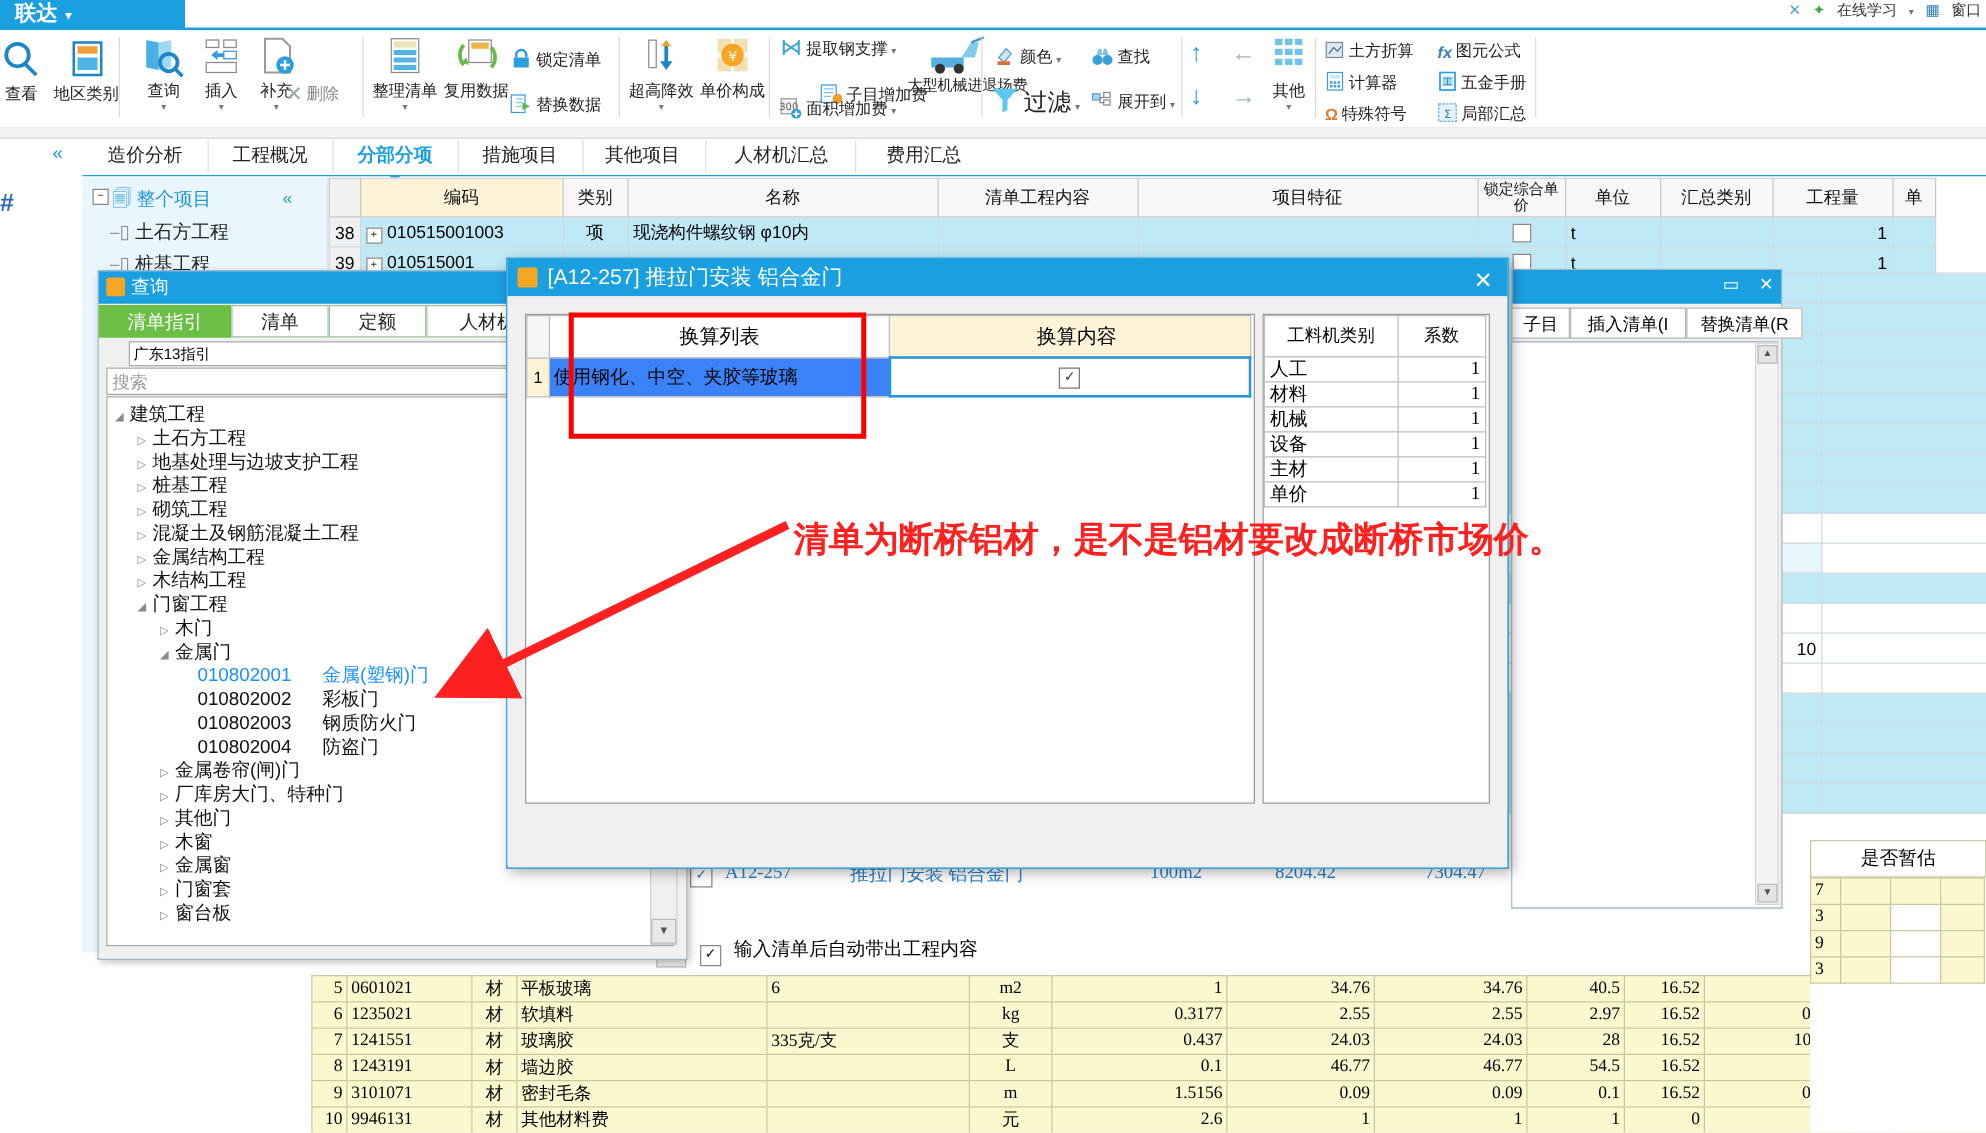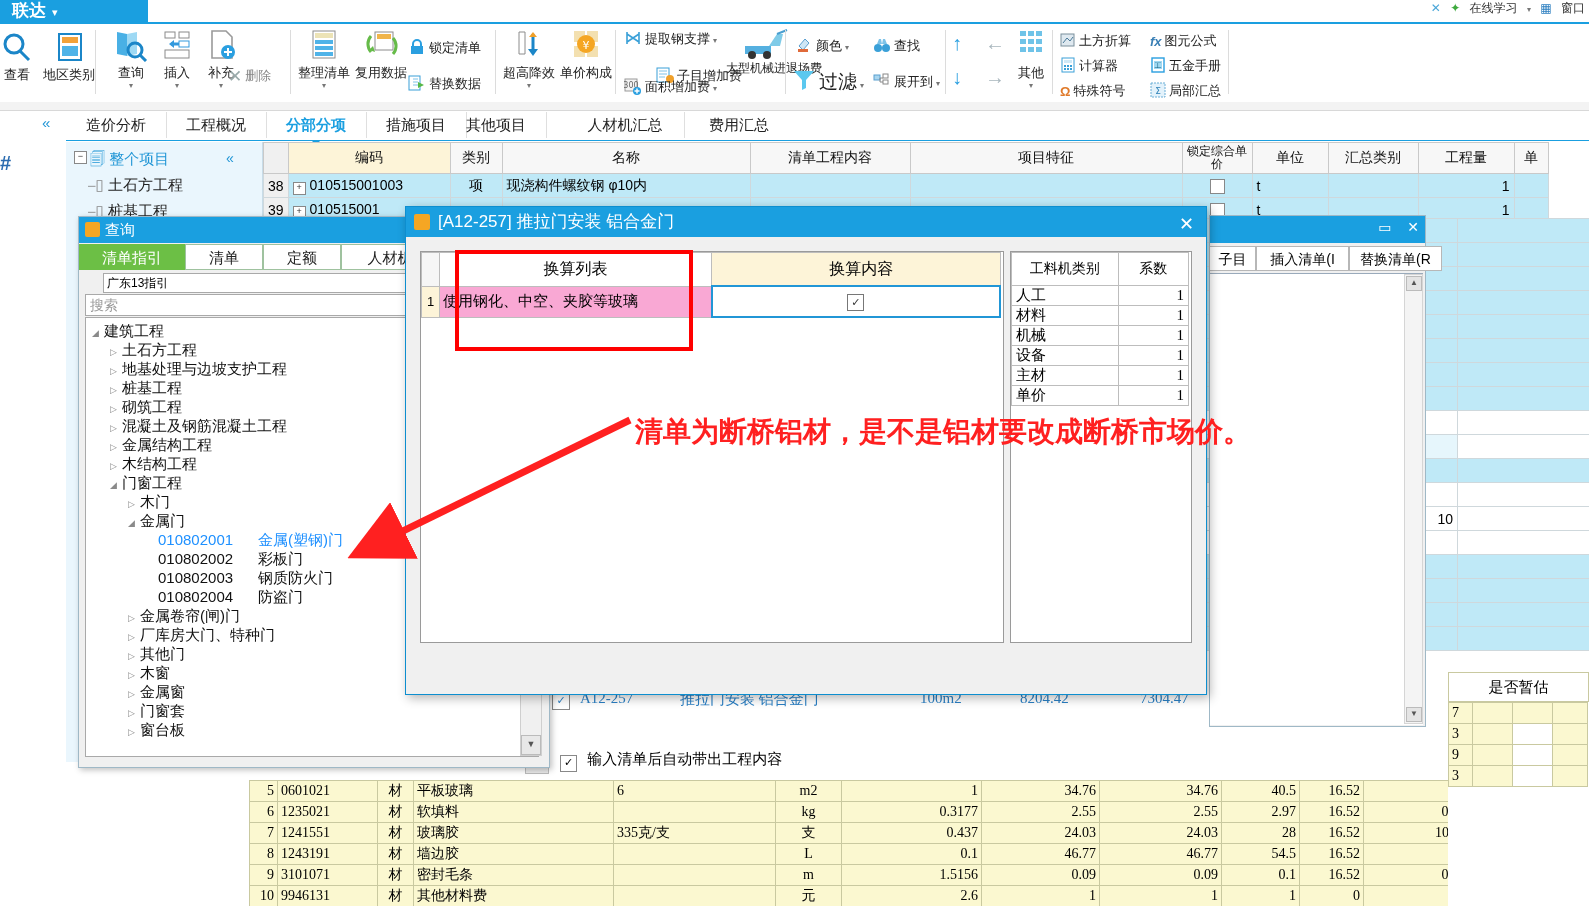--- a/index.html
+++ b/index.html
@@ -113,21 +113,21 @@
   #dlgicon{position:absolute;left:8px;top:7px;width:16px;height:16px;background:#f5a623;border-radius:2px;}
   #dlgclose{position:absolute;right:12px;top:2px;font-size:18px;color:#fff;cursor:pointer;}
   #dlgbody{position:absolute;left:0;top:30px;width:798px;height:455px;background:#f0f0f0;}
 
   #convTable{position:absolute;left:14px;top:14px;width:582px;height:390px;background:#fff;border:1px solid #9a9a9a;}
   #convTable table{border-collapse:collapse;table-layout:fixed;width:580px;}
   #convTable th{border:1px solid #bdbdbd;height:30px;font-size:16px;font-weight:normal;background:#fff;}
   #convTable th.y{background:#fdf4d8;padding-left:12px;}
   #convTable td{border:1px solid #bdbdbd;height:29px;font-size:15px;padding:0 3px;}
   #convTable td.idx{background:#fdf4d8;width:16px;text-align:center;font-size:13px;}
-  #convTable td.nm{background:#f9a8d4;}
+  #convTable td.nm{background:#3b82f6;}
   #convTable td.val{text-align:center;border:2px solid #2196d6;}
   .dchk{display:inline-block;width:15px;height:15px;border:1px solid #777;background:#fff;
      font-size:11px;line-height:14px;text-align:center;color:#333;}
 
   #coefTable{position:absolute;left:604px;top:14px;width:180px;height:390px;background:#fff;border:1px solid #9a9a9a;}
   #coefTable table{border-collapse:collapse;table-layout:fixed;width:178px;}
   #coefTable th{border:1px solid #bdbdbd;height:30px;font-size:14px;font-weight:normal;background:#fff;
      font-family:"Liberation Serif",serif;}
   #coefTable td{border:1px solid #bdbdbd;height:18px;font-size:15px;padding:0 4px;
      font-family:"Liberation Serif",serif;}
@@ -460,21 +460,21 @@
 </div>
 <div class="abs" id="ribbonbot"></div>
 
 <div class="abs" style="left:0;top:152px;color:#2b6cb0;font-size:20px;font-weight:bold;">#</div>
 
 <div class="abs" id="collapse">«</div>
 <div class="ptab" style="left:66px;width:100px;"><span>造价分析</span></div>
 <div class="ptab" style="left:166px;width:100px;"><span>工程概况</span></div>
 <div class="ptab active" style="left:266px;width:100px;"><span>分部分项</span></div>
 <div class="ptab" style="left:366px;width:100px;"><span>措施项目</span></div>
-<div class="ptab" style="left:446px;width:100px;"><span>其他项目</span></div>
+<div class="ptab" style="left:464px;width:100px;"><span>其他项目</span></div>
 <div class="ptab" style="left:566px;width:118px;"><span>人材机汇总</span></div>
 <div class="ptab" style="left:684px;width:110px;border-right:none;"><span>费用汇总</span></div>
 <div id="tabline"></div>
 <div id="tabarrow" style="left:311px;"></div>
 
 <div class="abs" id="lefttree">
   <div class="treeRow hl" style="top:6px;">
     <span class="abs" style="left:0;top:3px;width:11px;height:11px;border:1px solid #888;background:#fff;font-size:9px;line-height:9px;text-align:center;color:#333;">−</span>
     <span style="margin-left:16px;">🗐</span>
     <span>整个项目</span>

